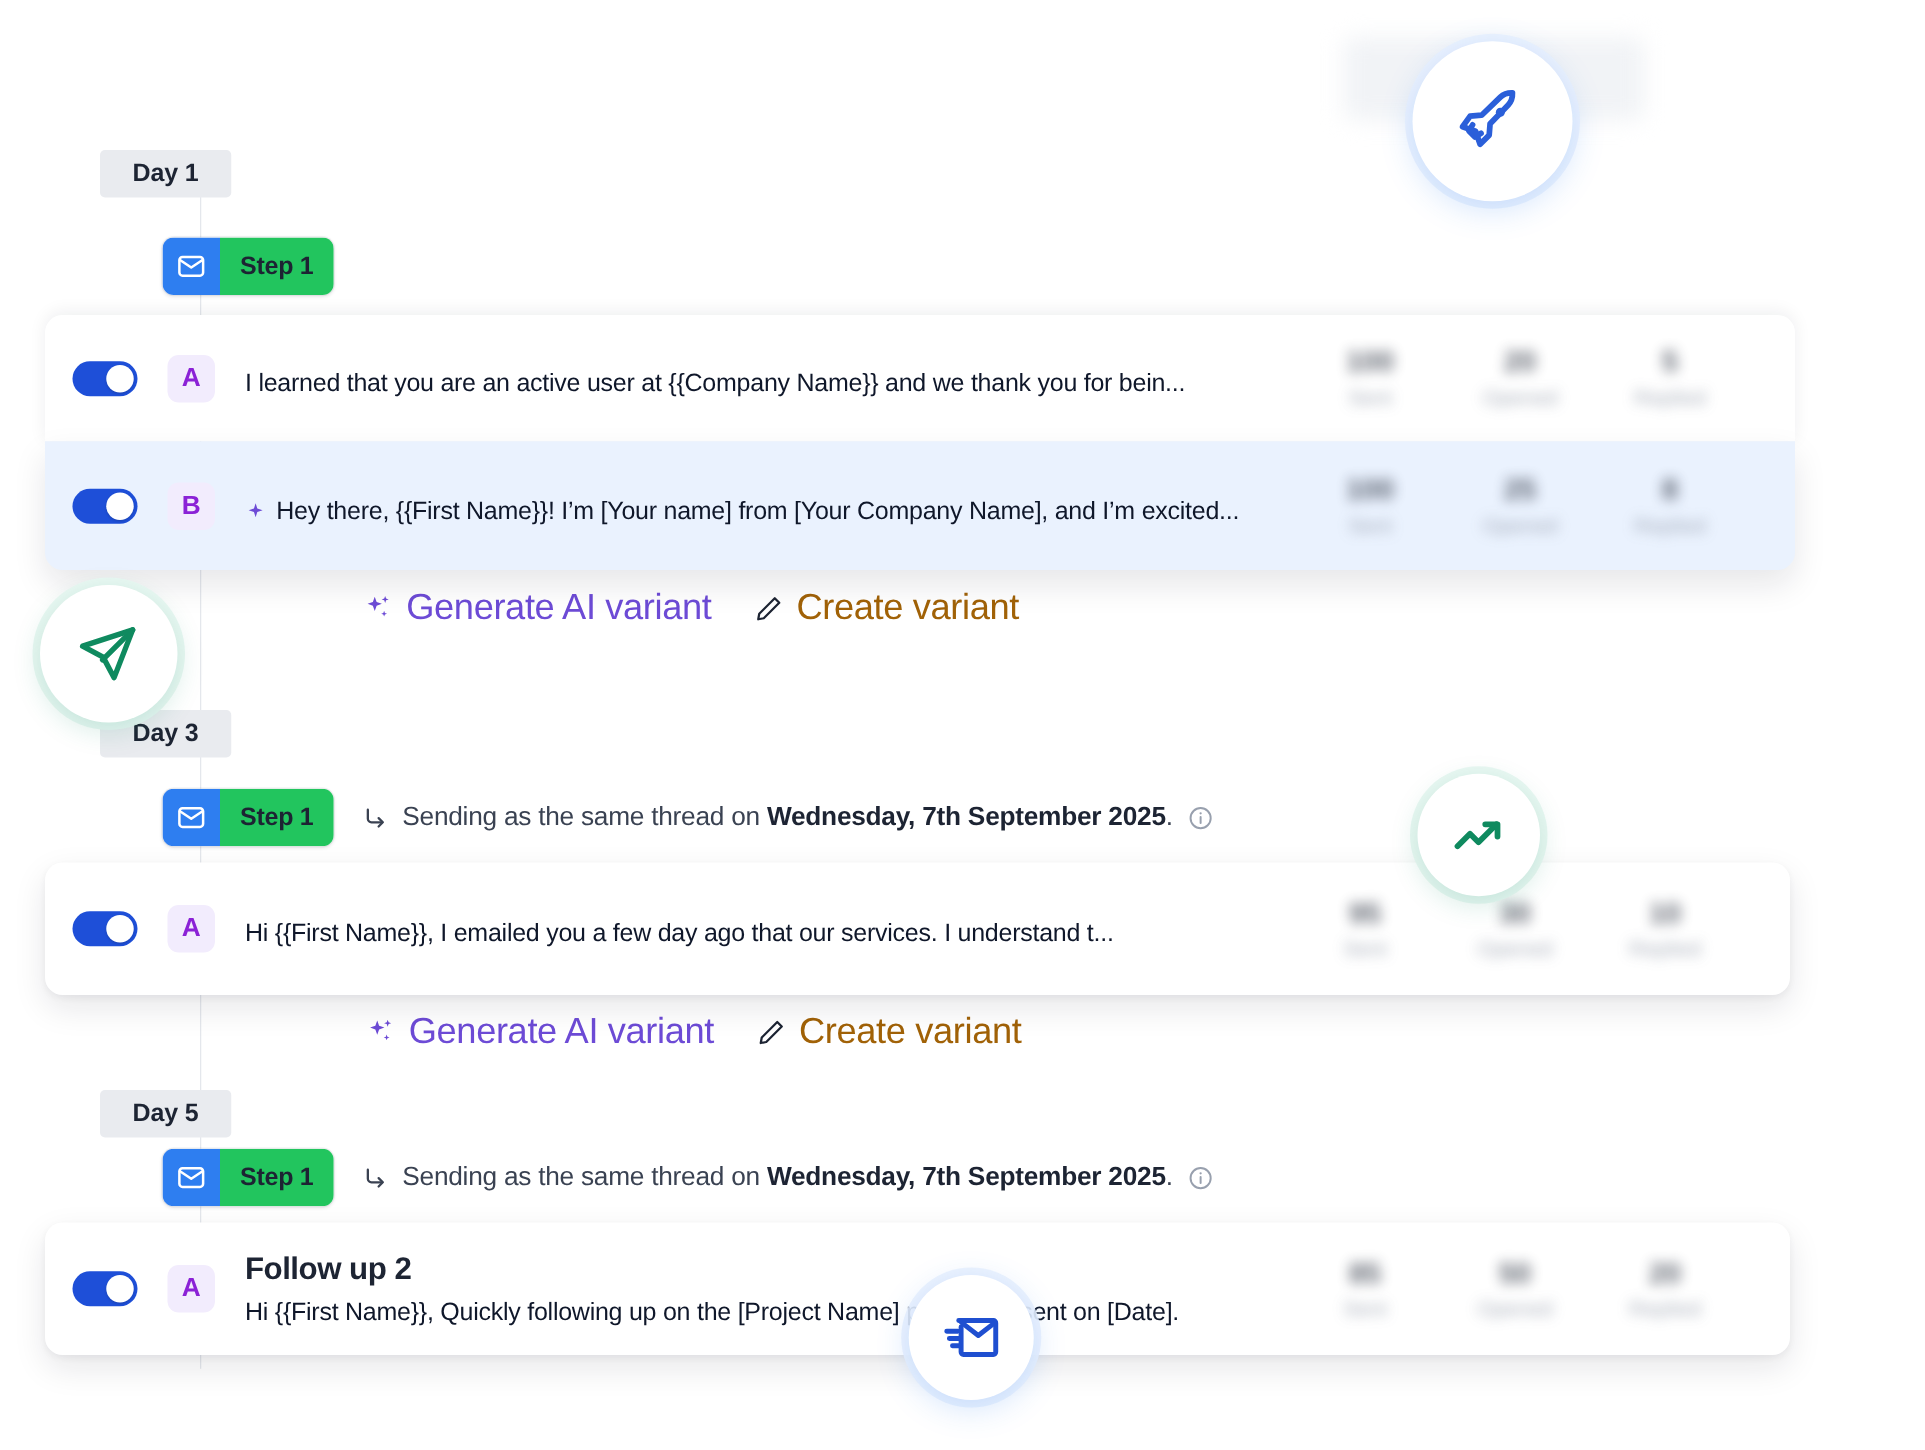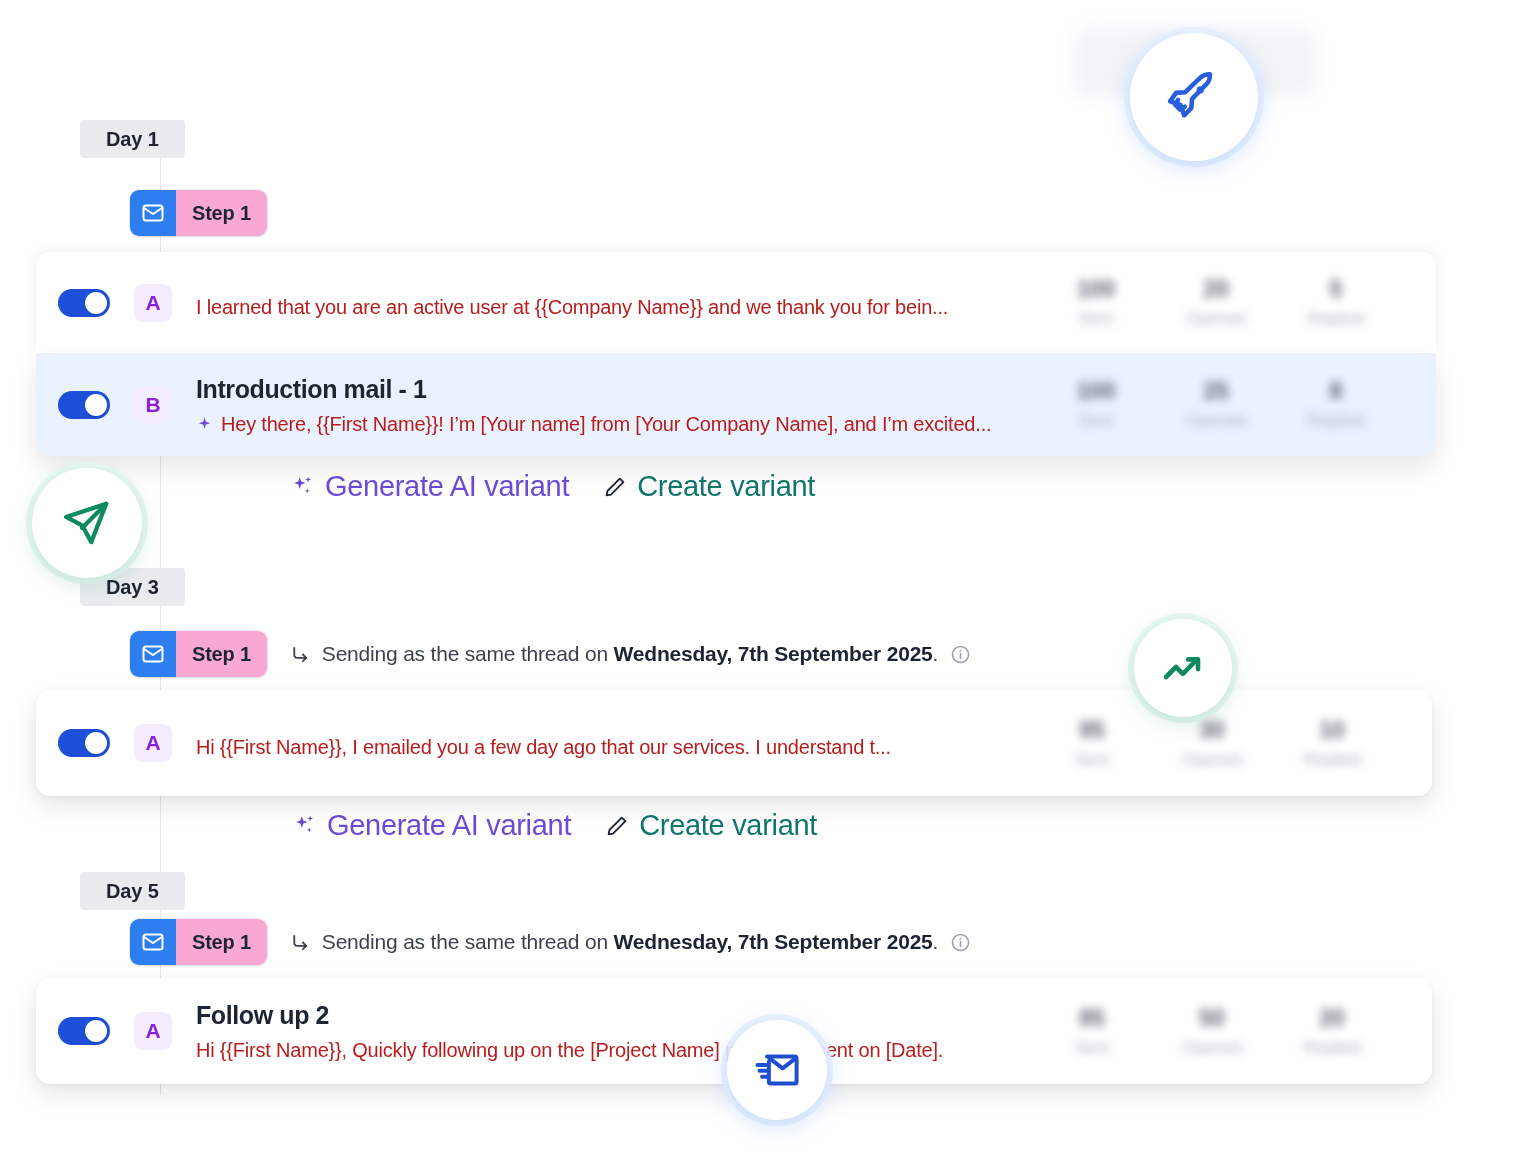--- a/index.html
+++ b/index.html
@@ -52,21 +52,21 @@
   }
   .step-badge .icon-part {
     width: 46px;
     background: #2e7ef0;
     display: flex; align-items: center; justify-content: center;
   }
   .step-badge .label-part {
     display: flex; align-items: center;
     padding: 0 16px;
     font-size: 20px; font-weight: 700; color: #1d2433;
-    background: #f9a8d4;
+    background: #22c55e;
     letter-spacing: -0.2px;
   }
   .step-meta {
     display: flex; align-items: center;
     margin-left: 22px;
     gap: 10px;
     font-size: 21px; color: #3a4252;
     letter-spacing: -0.2px;
     white-space: nowrap;
   }
@@ -113,21 +113,21 @@
     margin-left: 24px;
   }
   .mail-body { flex: 1; margin-left: 24px; min-width: 0; }
   .mail-title {
     font-size: 25px; font-weight: 700; color: #1d2433;
     letter-spacing: -0.4px;
     line-height: 1.2;
   }
   .mail-preview {
     margin-top: 9px;
-    font-size: 20px; color: #b91c1c;
+    font-size: 20px; color: #0f172a;
     letter-spacing: -0.2px;
     white-space: nowrap; overflow: hidden; text-overflow: ellipsis;
     display: flex; align-items: center; gap: 8px;
   }
   .stats {
     display: flex; flex: none;
     margin-right: 40px;
     filter: blur(5px);
     opacity: .72;
     user-select: none;
@@ -142,21 +142,21 @@
     display: flex; align-items: center;
     gap: 34px;
     z-index: 3;
   }
   .variant-action {
     display: flex; align-items: center; gap: 10px;
     font-size: 29px; letter-spacing: -0.3px;
     cursor: pointer;
   }
   .variant-action.ai { color: #6d4bd6; font-weight: 400; }
-  .variant-action.create { color: #0f766e; }
+  .variant-action.create { color: #a16207; }
 
   
   .float-icon {
     position: absolute;
     border-radius: 50%;
     background: #ffffff;
     display: flex; align-items: center; justify-content: center;
     z-index: 6;
   }
   .float-icon.blue { box-shadow: 0 6px 26px rgba(46,126,240,.22), 0 0 0 6px rgba(236,243,254,.9); }
@@ -216,21 +216,20 @@
       </div>
     </div>
   </div>
 
   <div class="mail-card stacked-bottom selected" style="left:36px; top:353px; width:1400px; height:103px;">
     <div class="toggle">
         <div class="knob"></div>
       </div>
     <div class="variant-badge">B</div>
     <div class="mail-body">
-      <div class="mail-title">Introduction mail - 1</div>
       <div class="mail-preview">
         <span style="flex:none;display:flex;">
           <svg width="17" height="17" viewBox="0 0 24 24" fill="#6d4bd6">
               <path d="M12 2.2l1.9 6.0 6.0 1.9-6.0 1.9L12 18l-1.9-6.0-6.0-1.9 6.0-1.9L12 2.2z"></path>
             </svg>
         </span>
         <span>Hey there, {{First Name}}! I’m [Your name] from [Your Company Name], and I’m excited...</span>
       </div>
     </div>
     <div class="stats">

